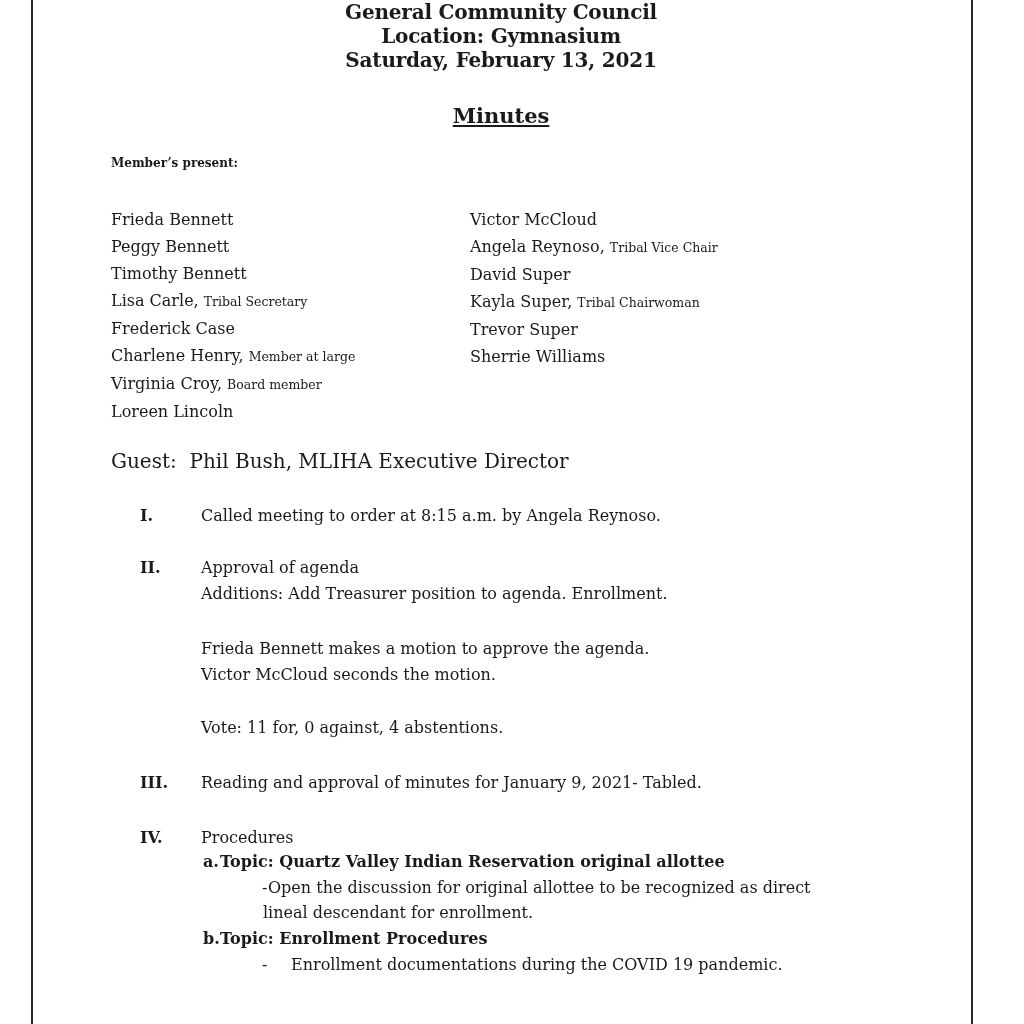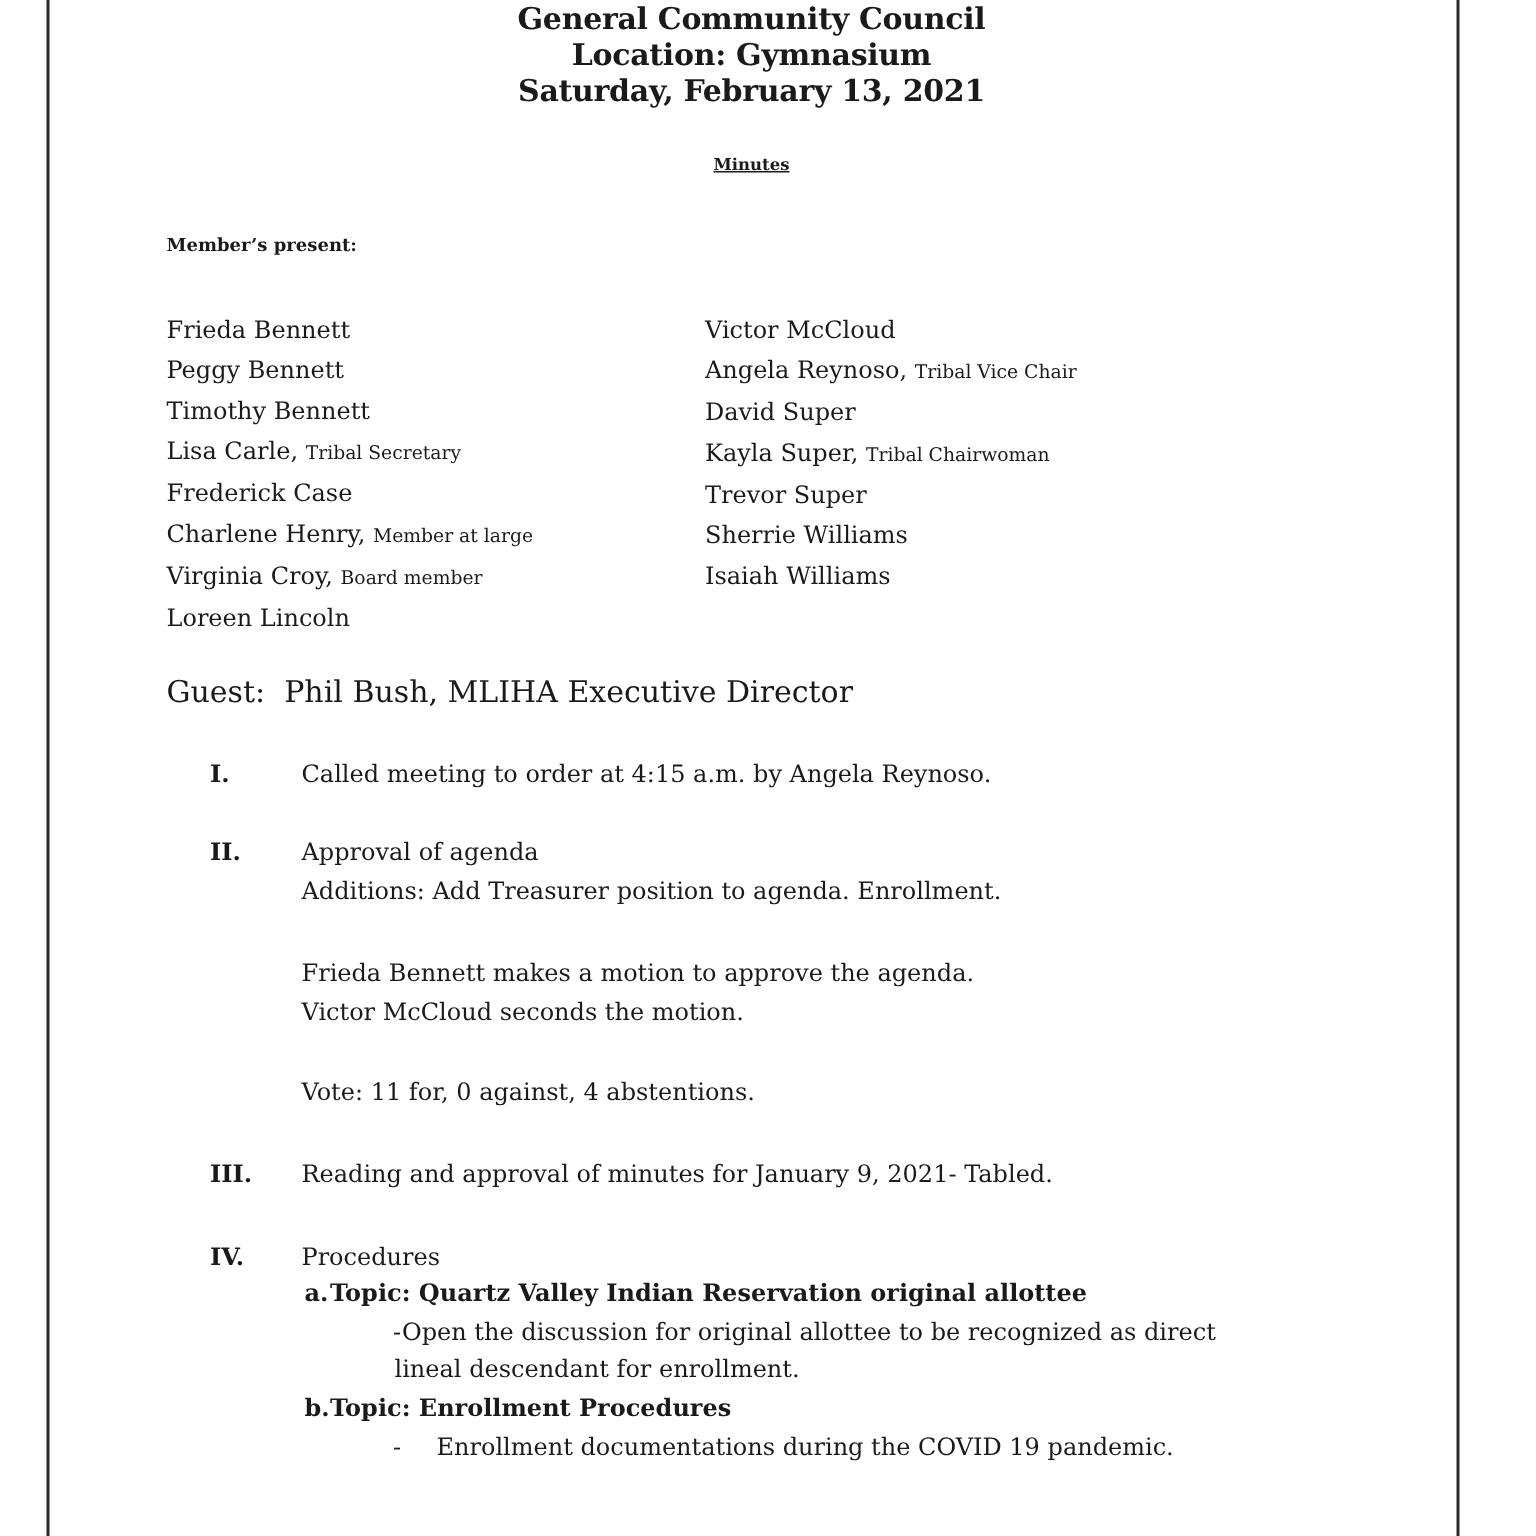--- a/index.html
+++ b/index.html
@@ -16,21 +16,21 @@
   .border-left { left: 31px; }
   .border-right { left: 971px; }
 
   .header {
     position: absolute; top: 0; left: 0; width: 1002px; text-align: center;
     font-weight: bold; font-size: 20px; line-height: 24px;
   }
   .header div { letter-spacing: -0.2px; }
   .minutes-title {
     position: absolute; top: 103px; left: 0; width: 1002px; text-align: center;
-    font-weight: bold; font-size: 11px; text-decoration: underline;
+    font-weight: bold; font-size: 21px; text-decoration: underline;
   }
   .members-heading {
     position: absolute; top: 156px; left: 111px;
     font-weight: bold; font-size: 12px; 
   }
   .members-col {
     position: absolute; top: 206px; font-size: 16px; line-height: 27px;
   }
   .members-col.left { left: 111px; }
   .members-col.right { left: 470px; }
@@ -77,28 +77,27 @@
   <div><span>Loreen Lincoln</span></div>
 </div>
 
 <div class="members-col right">
   <div><span>Victor McCloud</span></div>
   <div><span>Angela Reynoso,</span> <span class="member-role">Tribal Vice Chair</span></div>
   <div><span>David Super</span></div>
   <div><span>Kayla Super,</span> <span class="member-role">Tribal Chairwoman</span></div>
   <div><span>Trevor Super</span></div>
   <div><span>Sherrie Williams</span></div>
-  <div><span>Isaiah Williams</span></div>
 </div>
 
 <div class="guest" style="white-space:pre;">Guest:  Phil Bush, MLIHA Executive Director</div>
 
 <div class="section" style="top:503px;left:0;">
   <span class="sec-num">I.</span>
-  <span class="sec-body"><span class="b">Called meeting to order at</span><span> 4:15 a.m. by Angela Reynoso.</span></span>
+  <span class="sec-body"><span class="b">Called meeting to order at</span><span> 8:15 a.m. by Angela Reynoso.</span></span>
 </div>
 
 <div class="section" style="top:555px;left:0;">
   <span class="sec-num">II.</span>
   <span class="sec-body b">Approval of agenda</span>
   <span class="sec-body" style="top:26px;">Additions: Add Treasurer position to agenda. Enrollment.</span>
   <span class="sec-body" style="top:81px;">Frieda Bennett makes a motion to approve the agenda.</span>
   <span class="sec-body" style="top:107px;">Victor McCloud seconds the motion.</span>
   <span class="sec-body" style="top:160px;">Vote: 11 for, 0 against, 4 abstentions.</span>
 </div>

